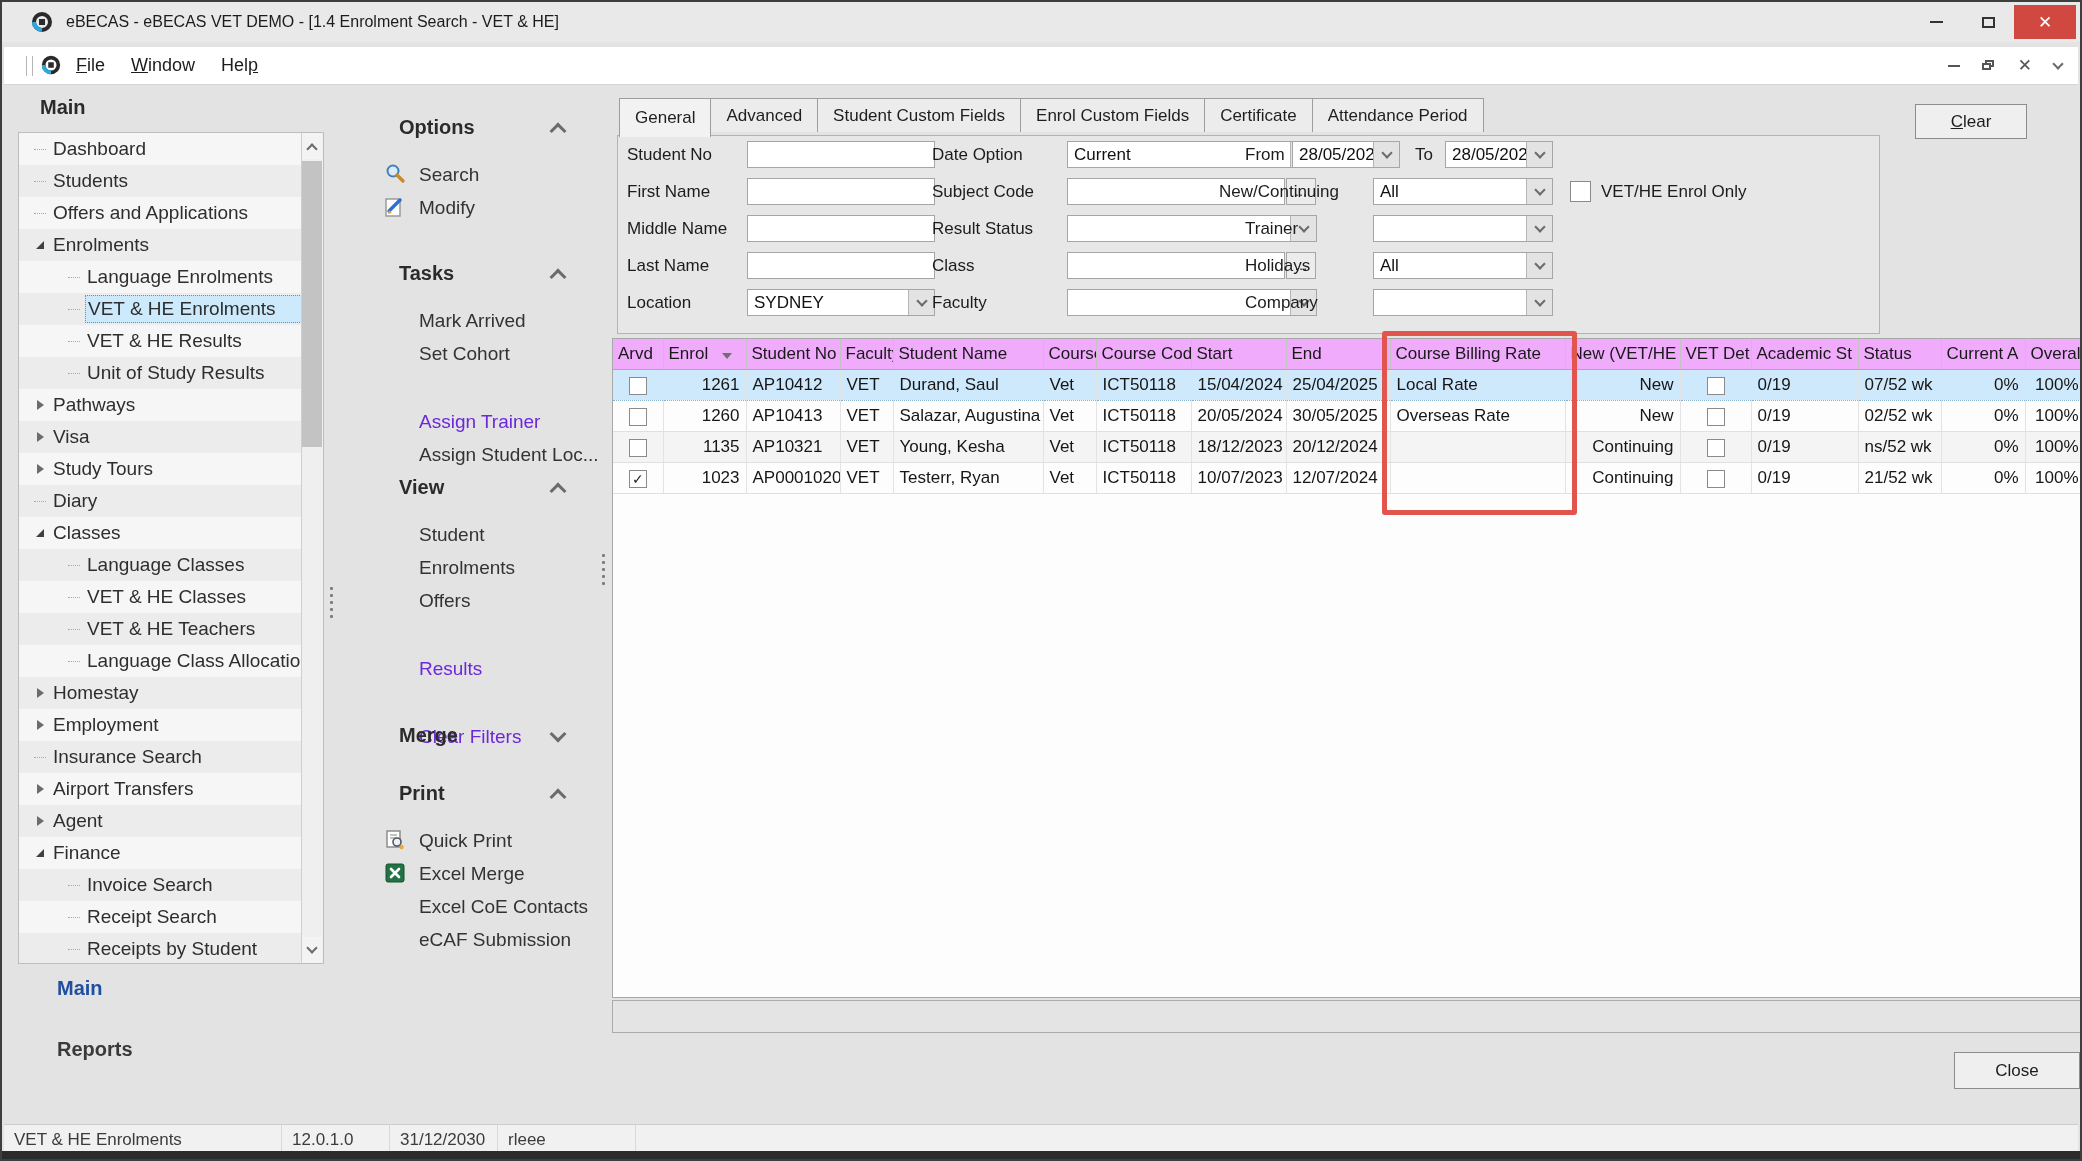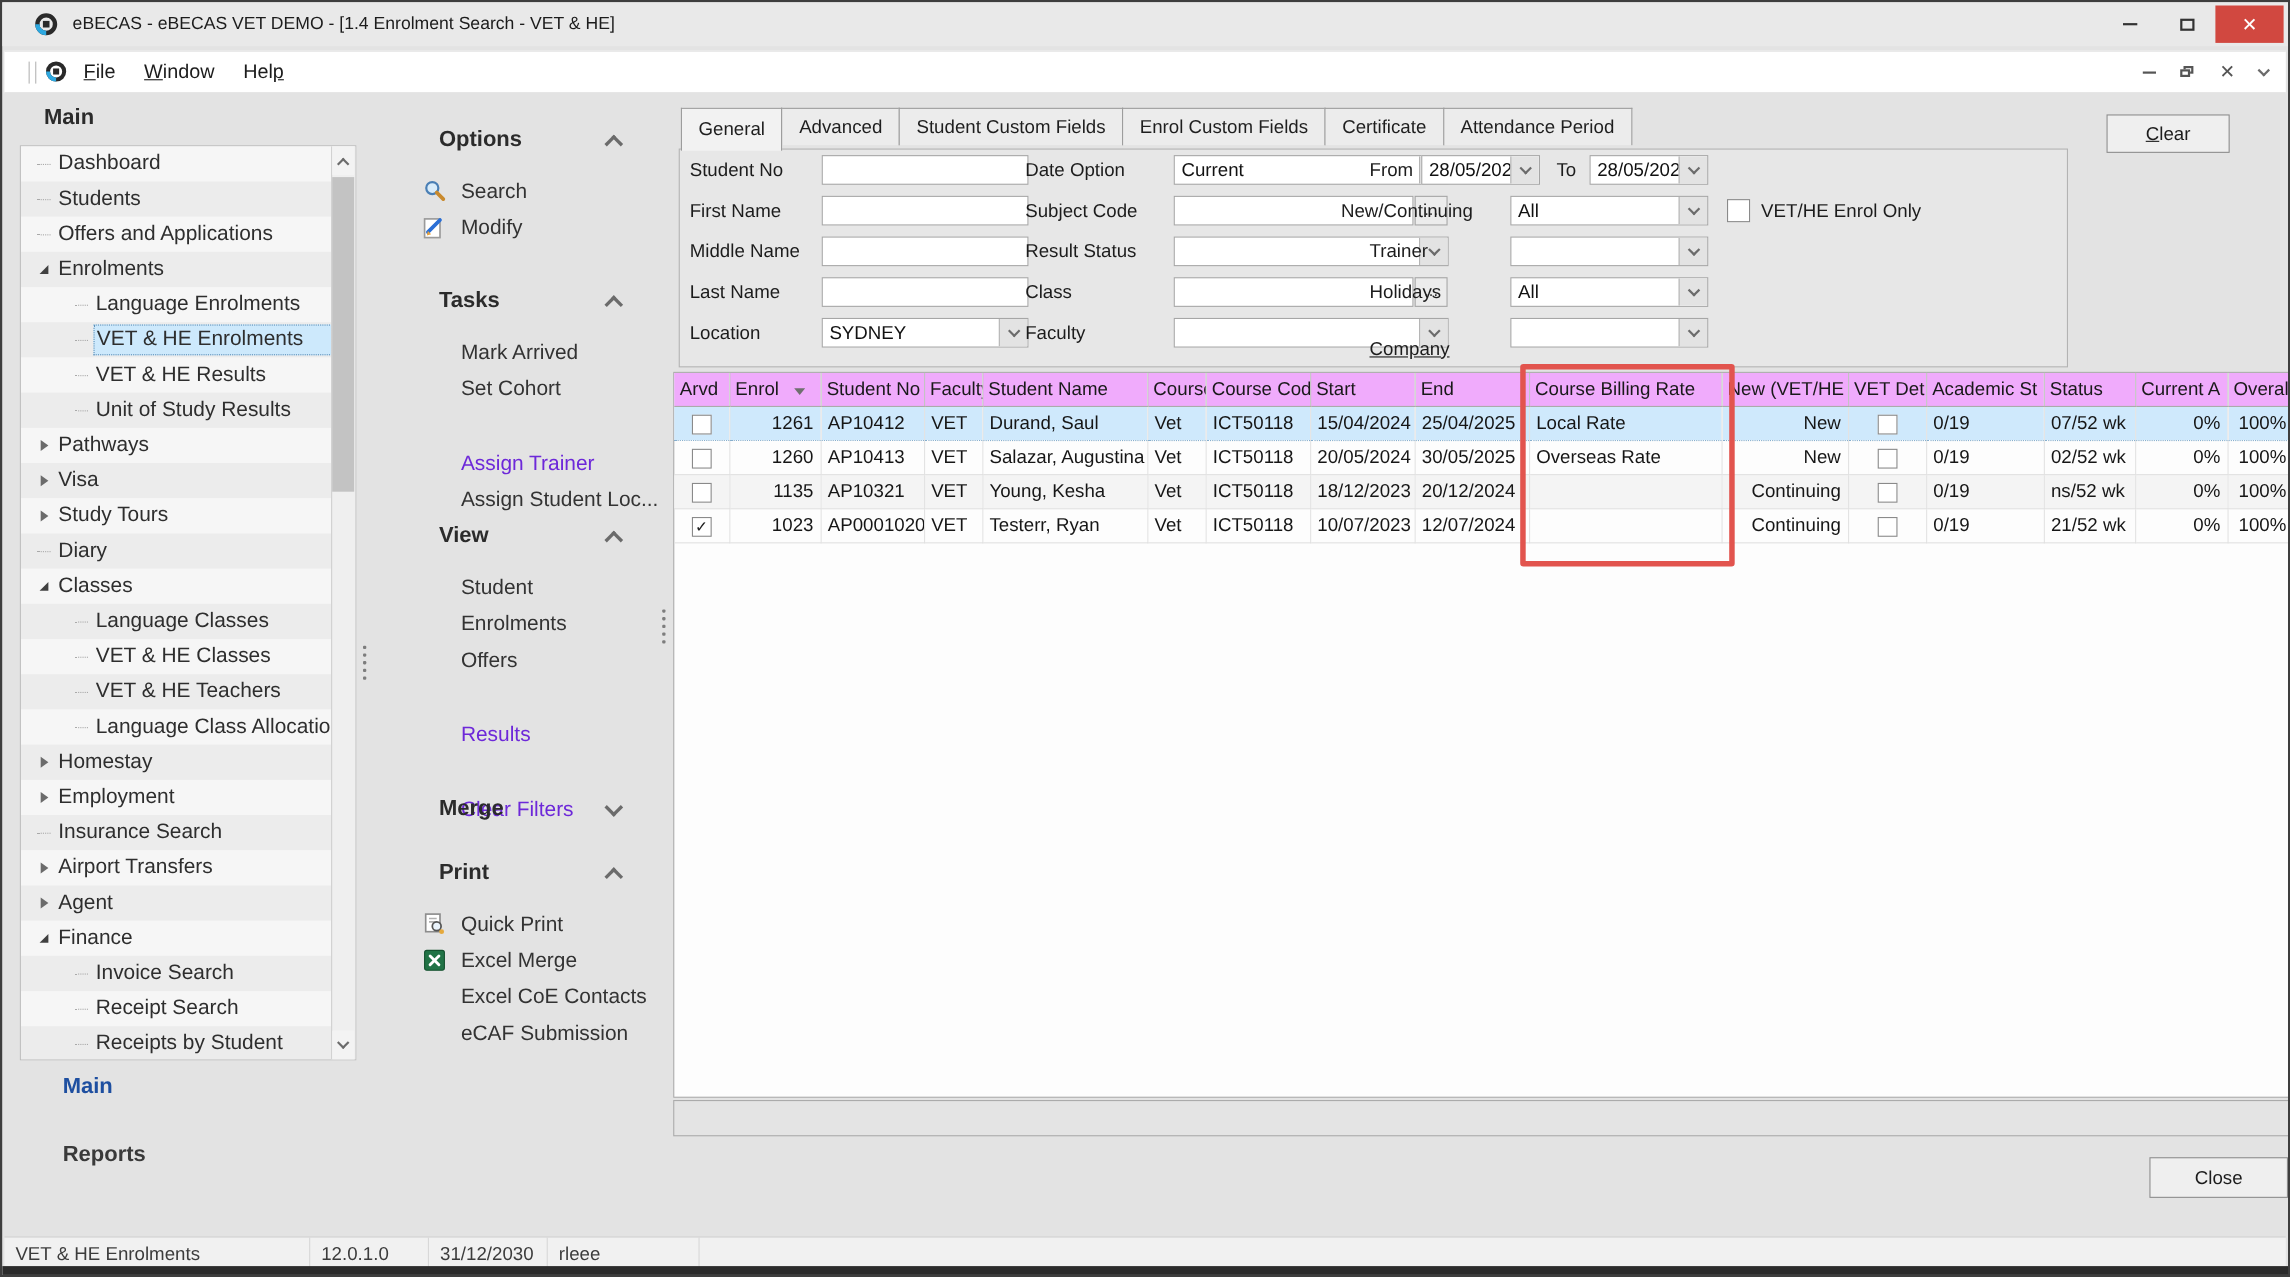--- a/index.html
+++ b/index.html
@@ -498,21 +498,21 @@
       </span></span>
 
   <span class="flabel" style="left:625px;top:287px;">Location</span>
   <span class="finput" style="left:745px;top:287px;width:188px;"><span>SYDNEY</span><span class="dd-btn">
         <span class="chev down small"></span>
       </span></span>
   <span class="flabel" style="left:930px;top:287px;">Faculty</span>
   <span class="finput" style="left:1065px;top:287px;width:250px;"><span></span><span class="dd-btn">
         <span class="chev down small"></span>
       </span></span>
-  <span class="flabel" style="left:1243px;top:302px;text-decoration:underline;">Company</span>
+  <span class="flabel" style="left:1243px;top:287px;">Company</span>
   <span class="finput" style="left:1371px;top:287px;width:180px;"><span></span><span class="dd-btn">
         <span class="chev down small"></span>
       </span></span>
 
   <div class="gridwrap">
     <table class="grid">
       <colgroup>
         <col style="width:50px">
           <col style="width:83px">
           <col style="width:94px">

